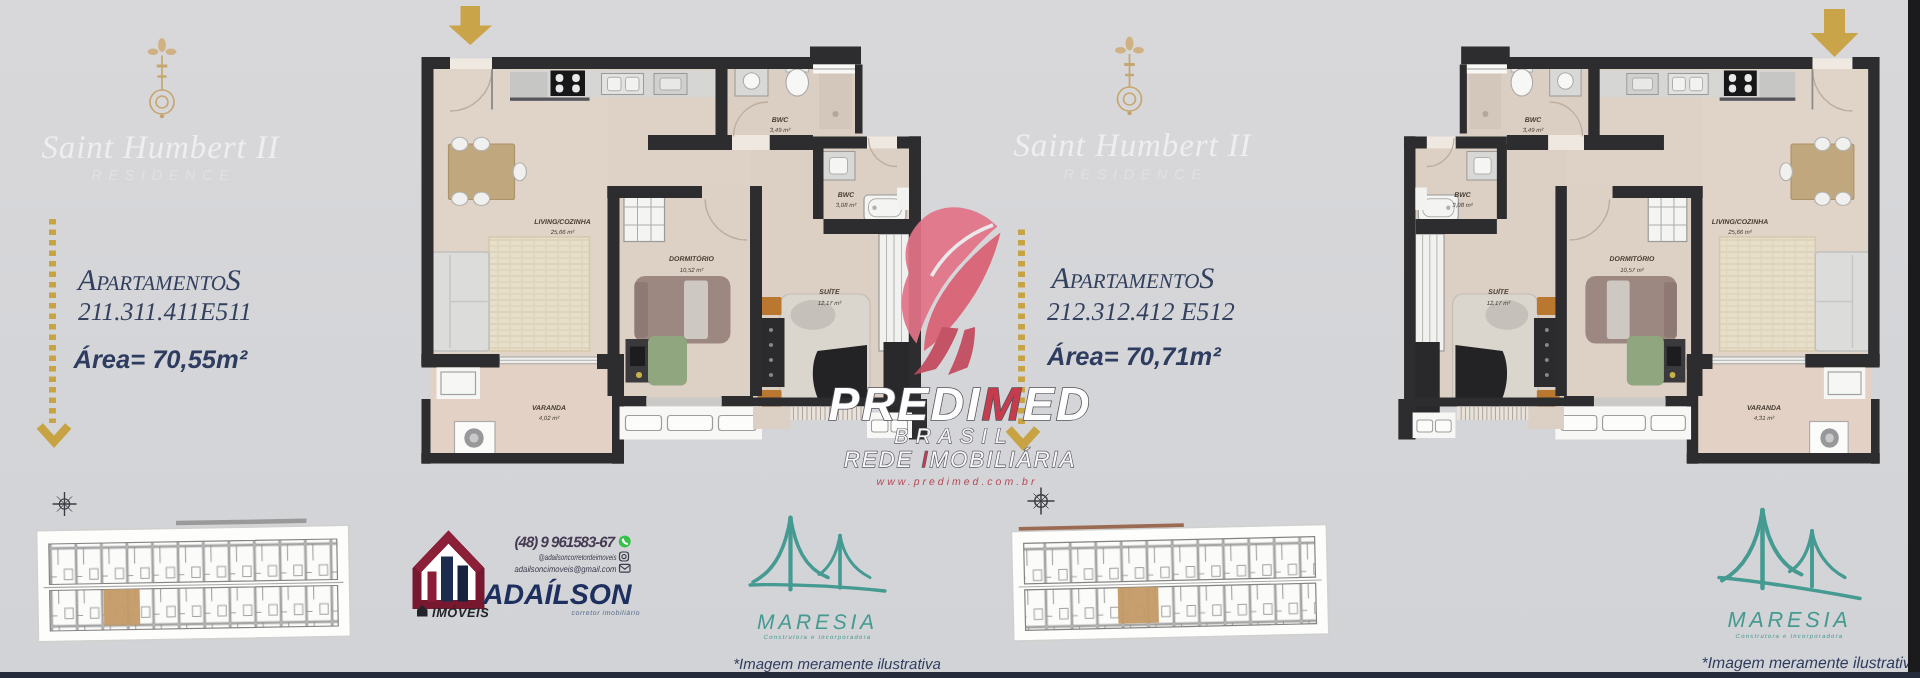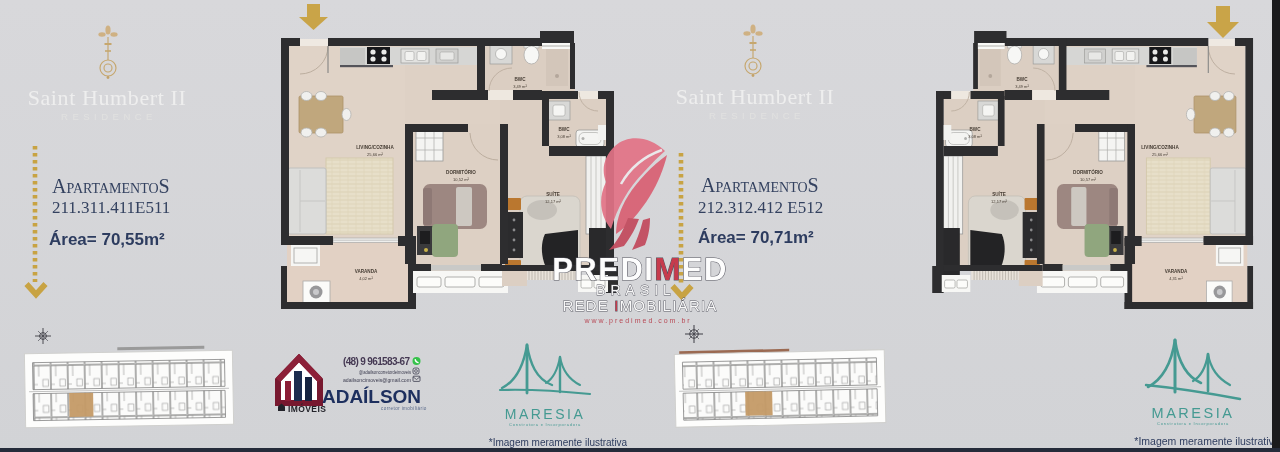--- a/index.html
+++ b/index.html
@@ -1,17 +1,17 @@
 <!DOCTYPE html>
 <html><head>
 <meta charset="utf-8">
 <style>
   html,body{margin:0;padding:0;}
   .stage{position:relative;width:1280px;height:452px;overflow:hidden;
-    background:#d5d6d9;font-family:"Liberation Sans",sans-serif;}
+    background:#d5d6d9;font-family:"Liberation Sans",sans-serif;font-style:italic;}
 </style>
 </head>
 <body>
 <div class="stage">
 <svg width="1280" height="452" viewBox="0 0 1280 452">
 <defs>
   <linearGradient id="bgg" x1="0" y1="0" x2="0" y2="1">
     <stop offset="0" stop-color="#d8d8db"></stop>
     <stop offset="1" stop-color="#d2d3d6"></stop>
   </linearGradient>

